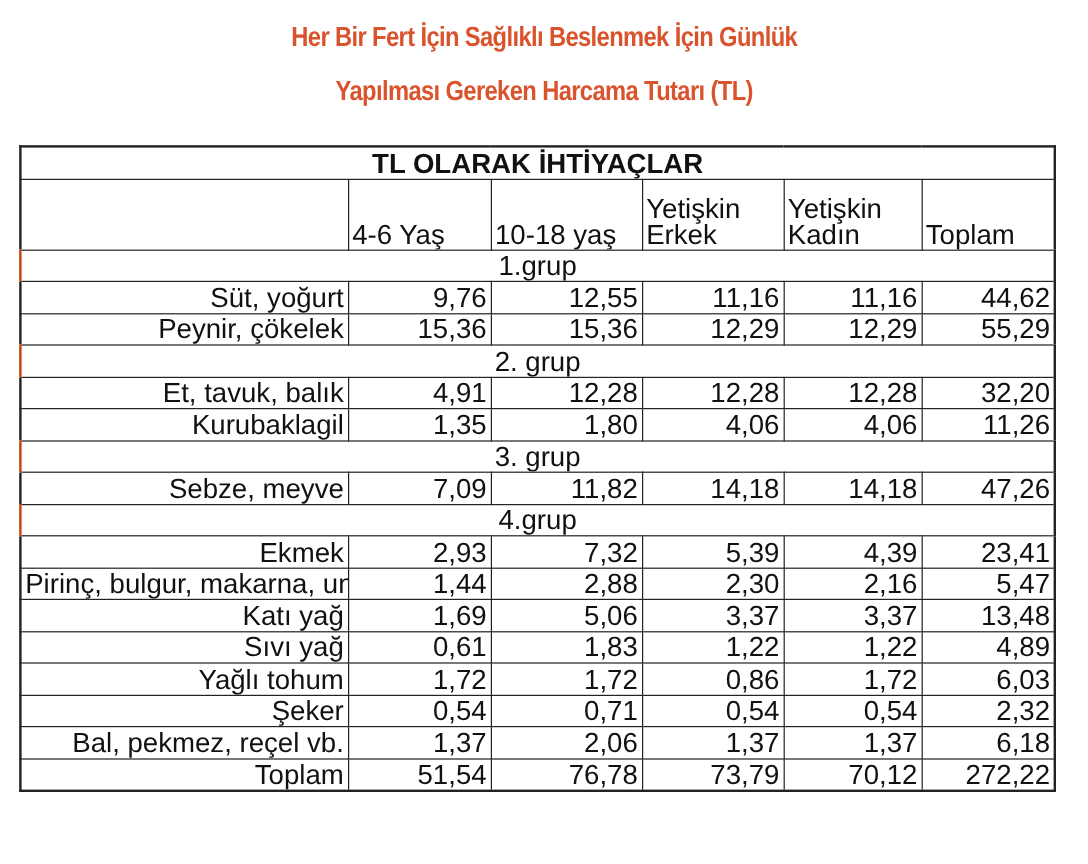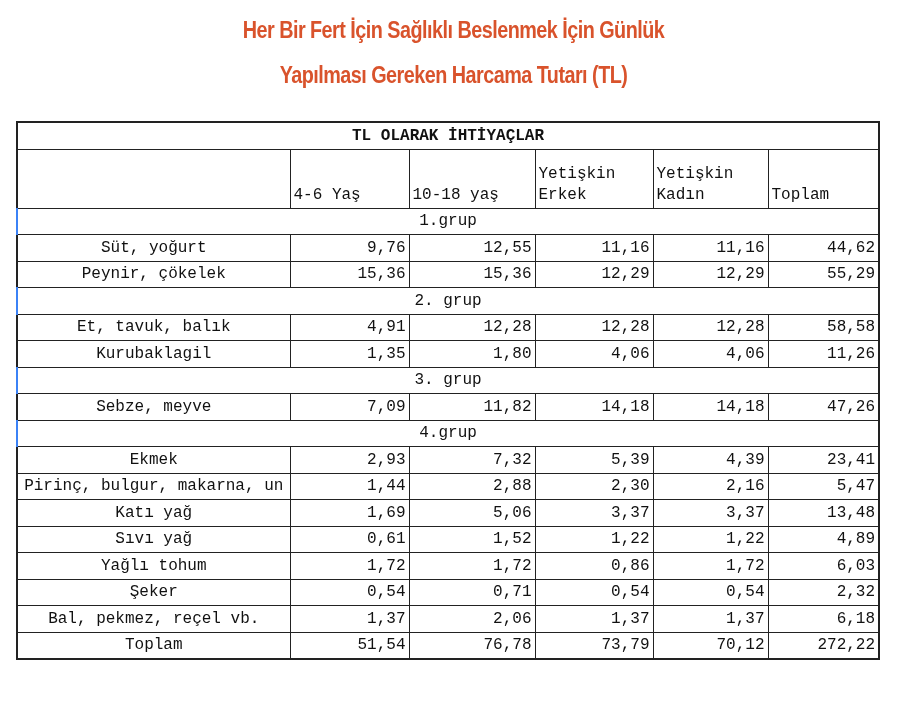--- a/index.html
+++ b/index.html
@@ -7,31 +7,31 @@
   .title {
     position:absolute; left:0; width:907px; text-align:center;
     color:#d9532c; font-family:"Liberation Sans", sans-serif; font-weight:bold;
     font-size:23px; letter-spacing:-0.6px; transform:scaleX(0.86); transform-origin:center;
   }
   .t1 { top:17px; }
   .t2 { top:62px; }
   table.main {
     position:absolute; left:16px; top:121px; width:862px;
     border-collapse:collapse; table-layout:fixed;
-    font-family:Liberation Mono, monospace; font-size:16px; color:#111;
+    font-family:Liberation Sans, sans-serif; font-size:23px; color:#111;
     border:2px solid #222;
   }
   table.main td {
     border:1.5px solid #222; padding:0 3px; height:25.5px; line-height:24px;
     white-space:nowrap; overflow:hidden;
   }
   td.num { text-align:right; padding-right:4px; }
-  td.lbl { text-align:center; padding-left:3px; }
+  td.lbl { text-align:right; padding-left:3px; }
   td.grp { text-align:center; border-left:none; border-right:none; }
-  tr.grprow td { border-left:2px solid #3b82f6; border-right:2px solid #222; }
+  tr.grprow td { border-left:2px solid #c2410c; border-right:2px solid #222; }
   td.caption { text-align:center; font-weight:bold; height:26px; }
   tr.hdr td { height:56px; vertical-align:bottom; line-height:21px; padding-bottom:2px; }
   td.hc { text-align:left; }
   td.hl { text-align:left; }
 </style>
 </head>
 <body>
 
 <div class="title t1">Her Bir Fert İçin Sağlıklı Beslenmek İçin Günlük</div>
 <div class="title t2">Yapılması Gereken Harcama Tutarı (TL)</div>
@@ -84,21 +84,21 @@
       </tr>
       <tr class="grprow">
         <td class="grp" colspan="6">2. grup</td>
       </tr>
       <tr>
         <td class="lbl">Et, tavuk, balık</td>
         <td class="num">4,91</td>
         <td class="num">12,28</td>
         <td class="num">12,28</td>
         <td class="num">12,28</td>
-        <td class="num">58,58</td>
+        <td class="num">32,20</td>
       </tr>
       <tr>
         <td class="lbl">Kurubaklagil</td>
         <td class="num">1,35</td>
         <td class="num">1,80</td>
         <td class="num">4,06</td>
         <td class="num">4,06</td>
         <td class="num">11,26</td>
       </tr>
       <tr class="grprow">
@@ -135,21 +135,21 @@
         <td class="lbl">Katı yağ</td>
         <td class="num">1,69</td>
         <td class="num">5,06</td>
         <td class="num">3,37</td>
         <td class="num">3,37</td>
         <td class="num">13,48</td>
       </tr>
       <tr>
         <td class="lbl">Sıvı yağ</td>
         <td class="num">0,61</td>
-        <td class="num">1,52</td>
+        <td class="num">1,83</td>
         <td class="num">1,22</td>
         <td class="num">1,22</td>
         <td class="num">4,89</td>
       </tr>
       <tr>
         <td class="lbl">Yağlı tohum</td>
         <td class="num">1,72</td>
         <td class="num">1,72</td>
         <td class="num">0,86</td>
         <td class="num">1,72</td>

